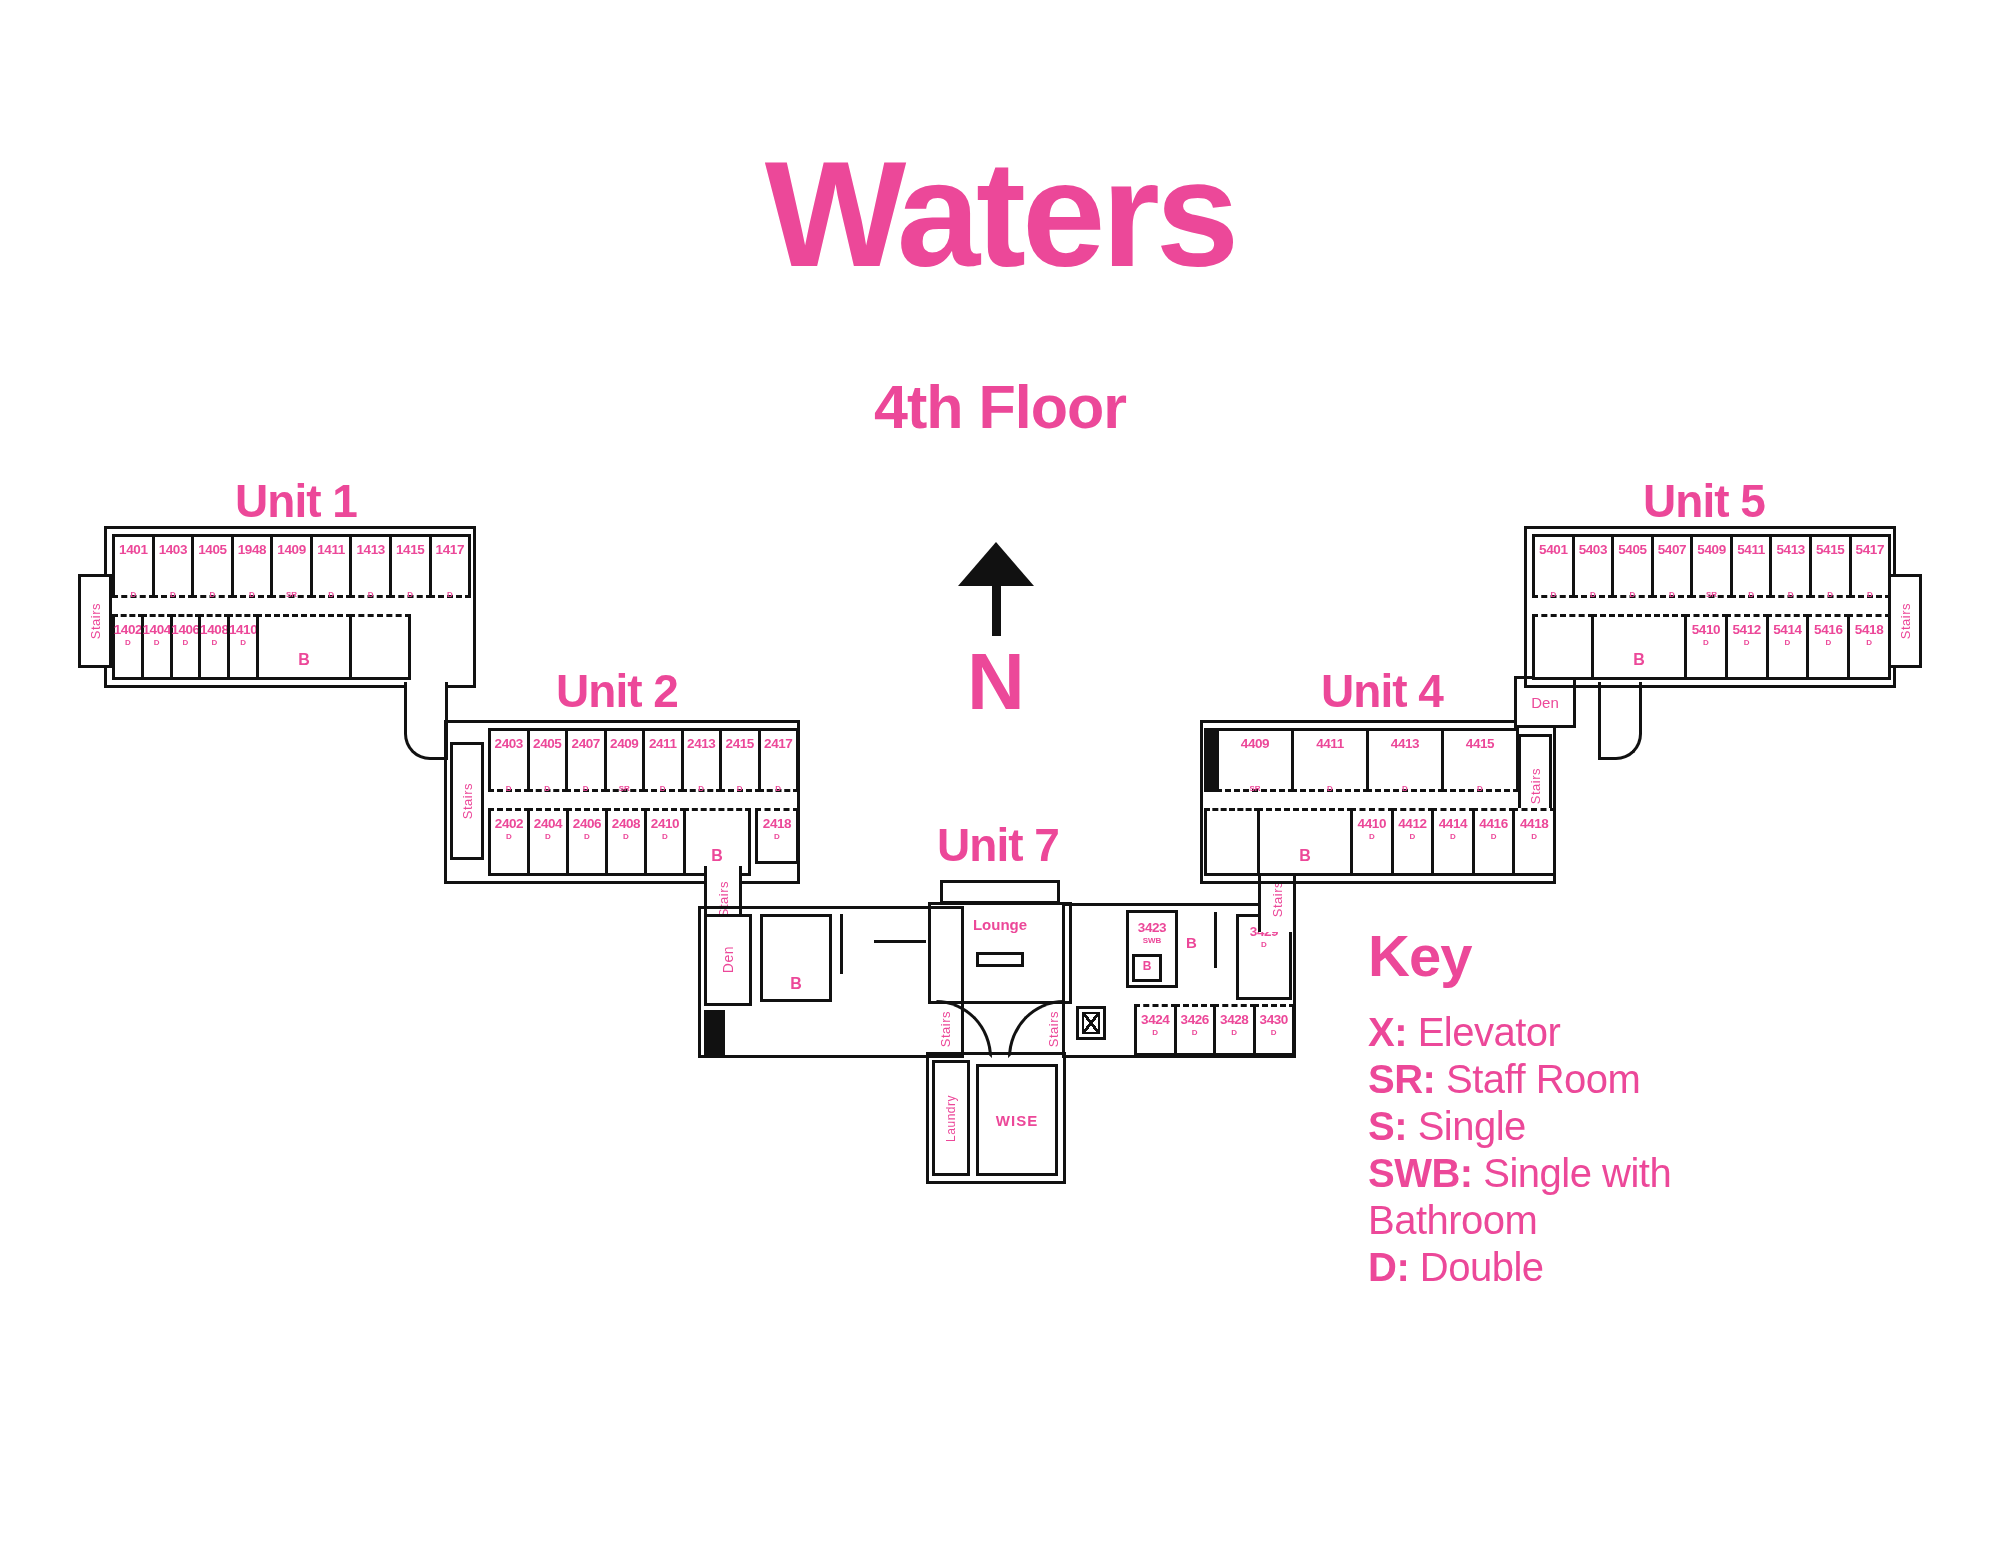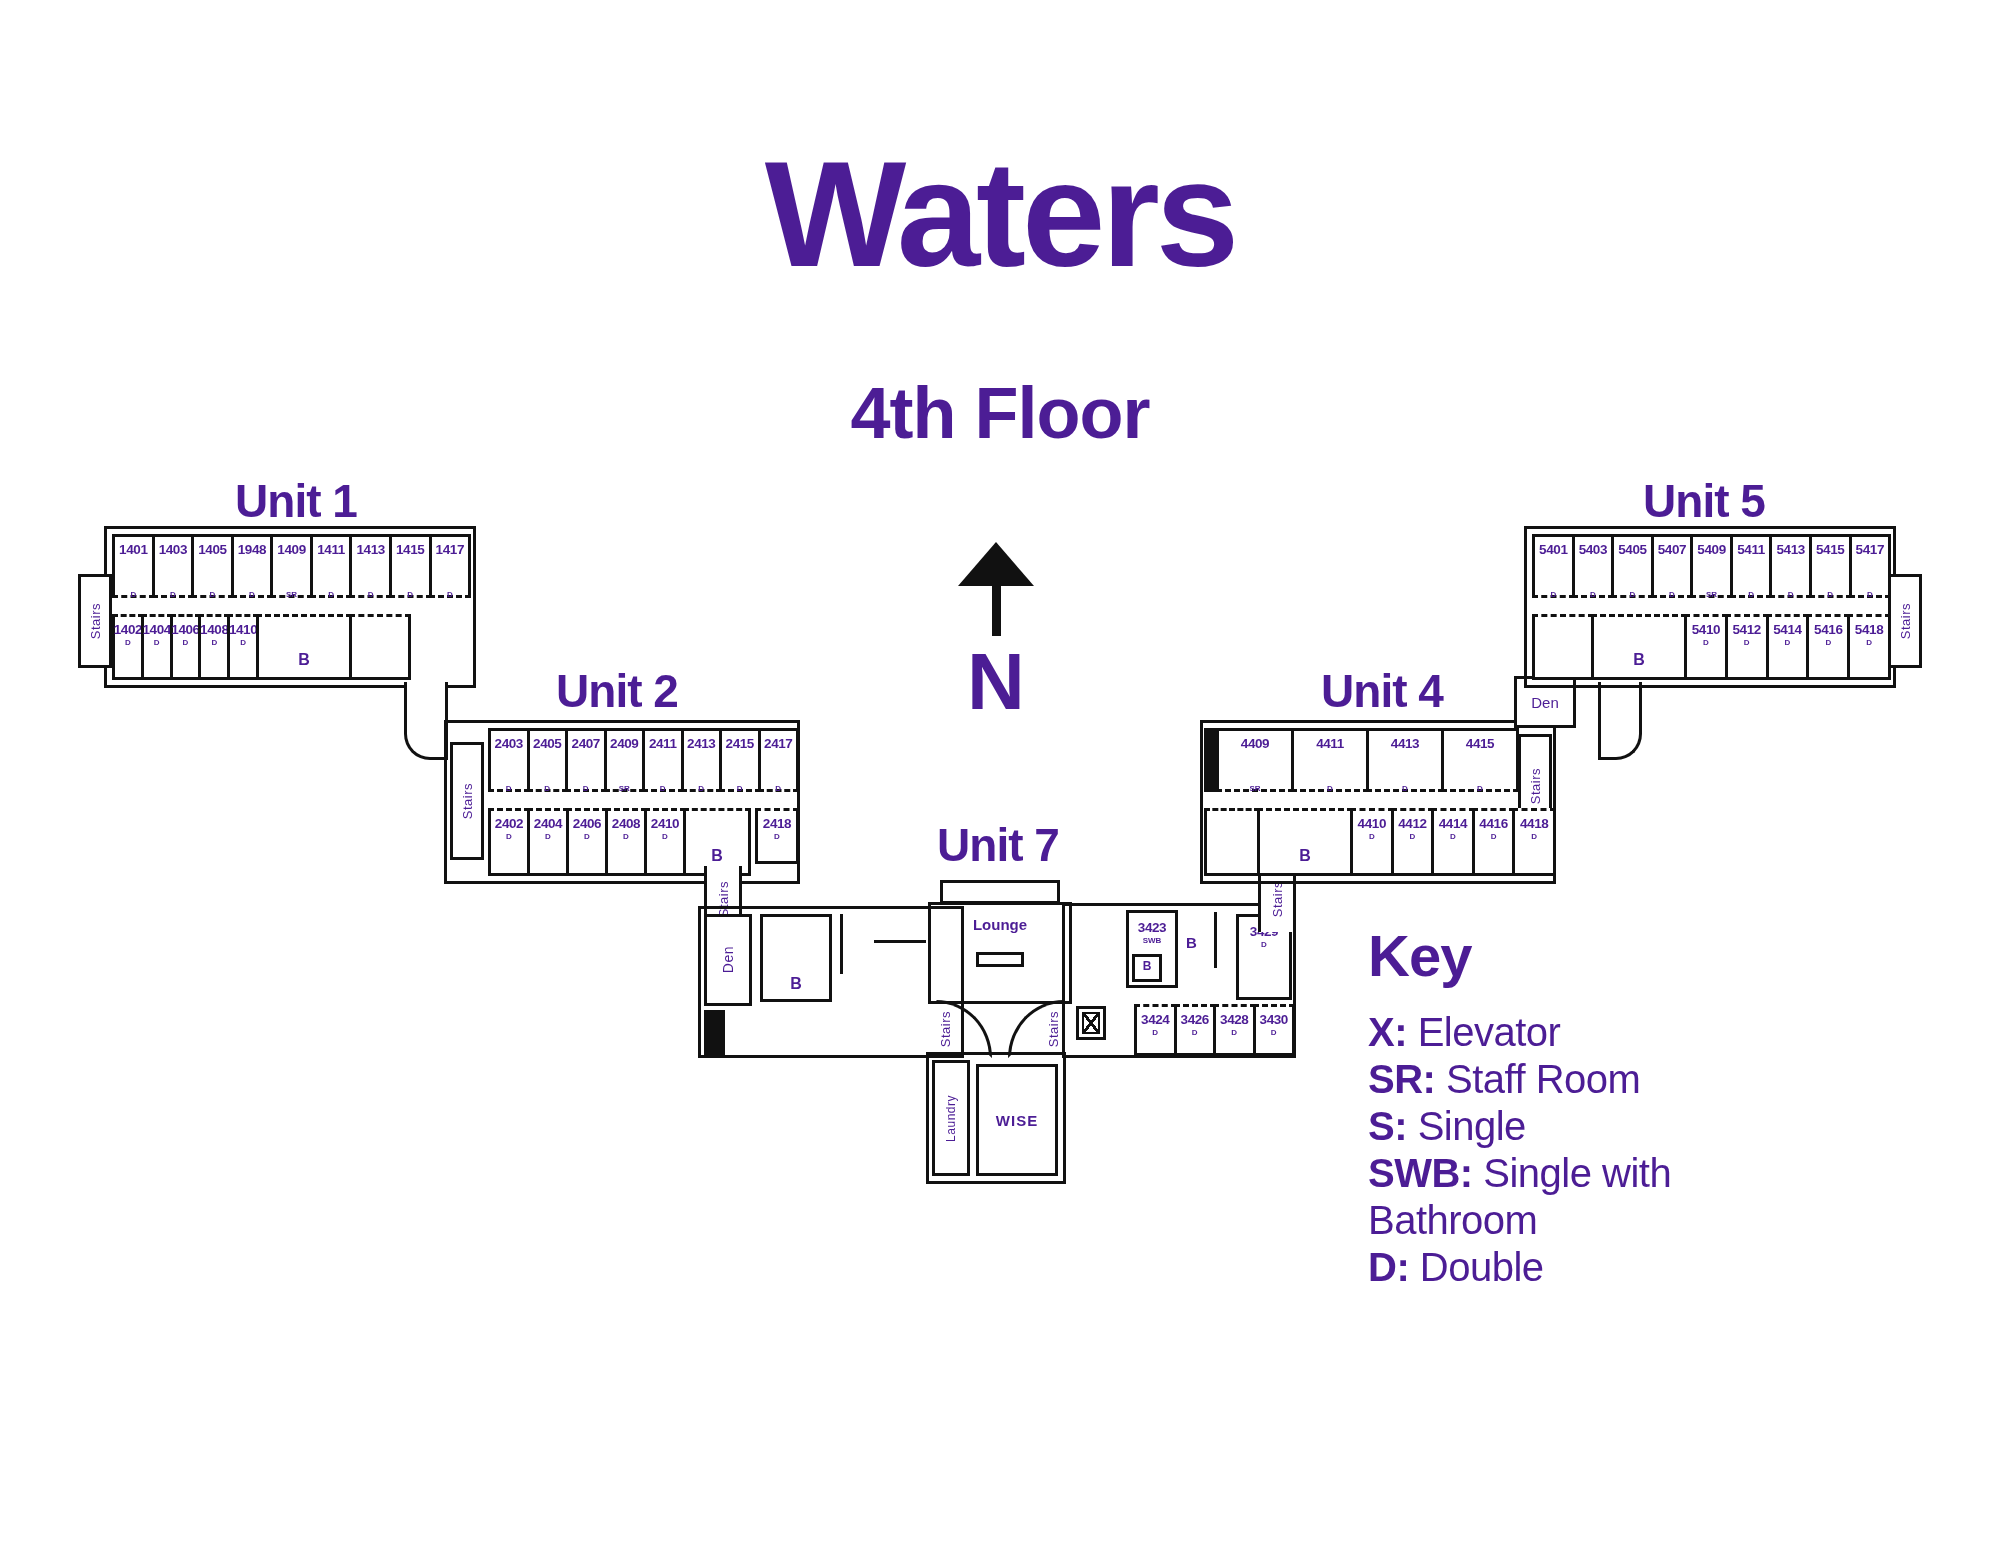--- a/index.html
+++ b/index.html
@@ -1,25 +1,25 @@
 <!DOCTYPE html>
 <html><head>
 <meta charset="utf-8">
 <style>
   * { box-sizing: border-box; margin: 0; padding: 0; }
   html,body { background:#fff; }
   .canvas{
     position:relative; width:2000px; height:1545px; background:#fff;
-    font-family:"Liberation Sans", sans-serif; color:#4c1d95; overflow:hidden;
+    font-family:"Liberation Sans", sans-serif; color:#ec4899; overflow:hidden;
   }
   
   .title{position:absolute; left:0; right:0; top:128px; text-align:center;
          font-size:150px; font-weight:600; letter-spacing:-4px;}
   .subtitle{position:absolute; left:0; right:0; top:372px; text-align:center;
-         font-size:72px; font-weight:600; letter-spacing:-1px;}
+         font-size:61px; font-weight:600; letter-spacing:-1px;}
   .unit-label{position:absolute; width:300px; text-align:center;
          font-size:46px; font-weight:600; letter-spacing:-1px;}
   
   .tri{position:absolute; left:958px; top:542px; width:0; height:0;
        border-left:38px solid transparent; border-right:38px solid transparent;
        border-bottom:44px solid #111;}
   .stem{position:absolute; left:992px; top:584px; width:9px; height:52px; background:#111;}
   .north{position:absolute; left:948px; top:636px; width:96px; text-align:center;
        font-size:80px; font-weight:600;}
   

